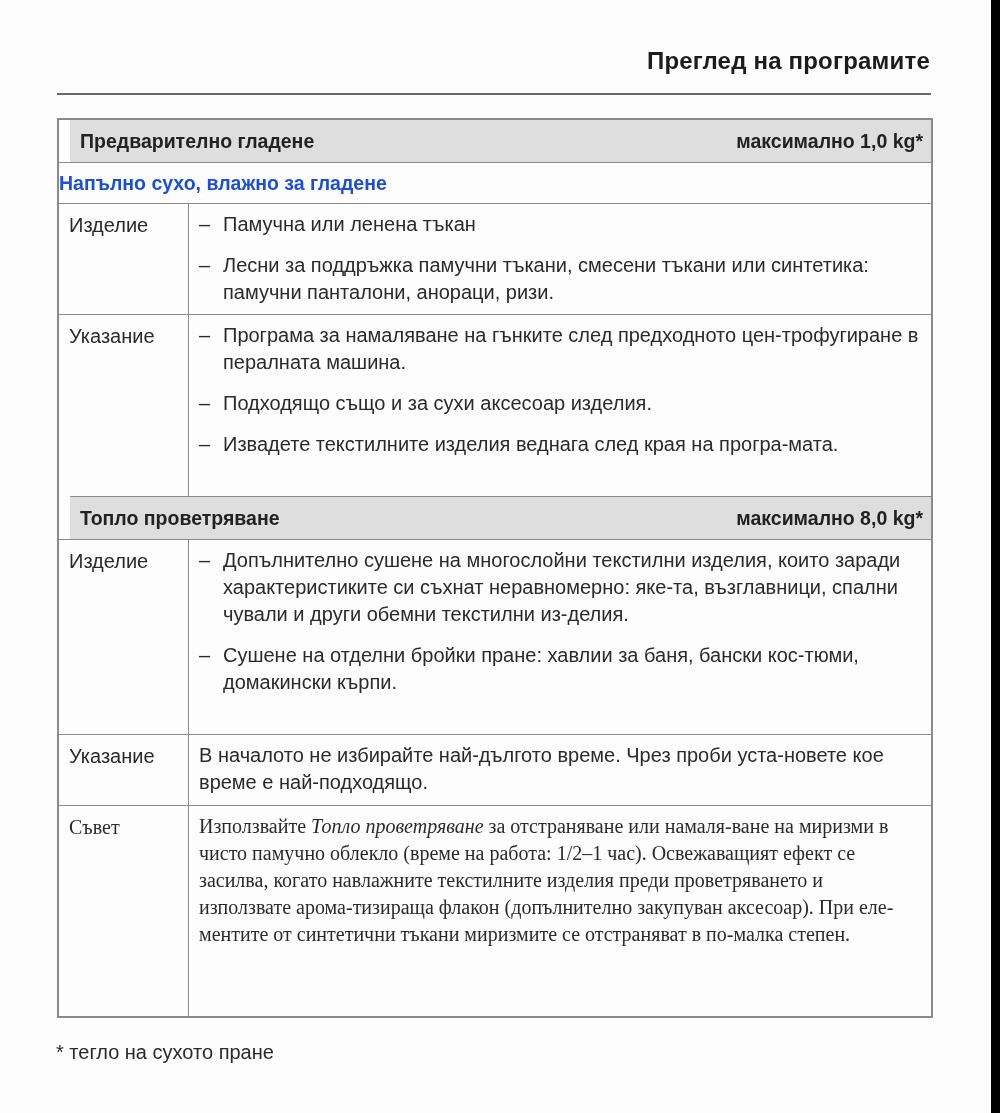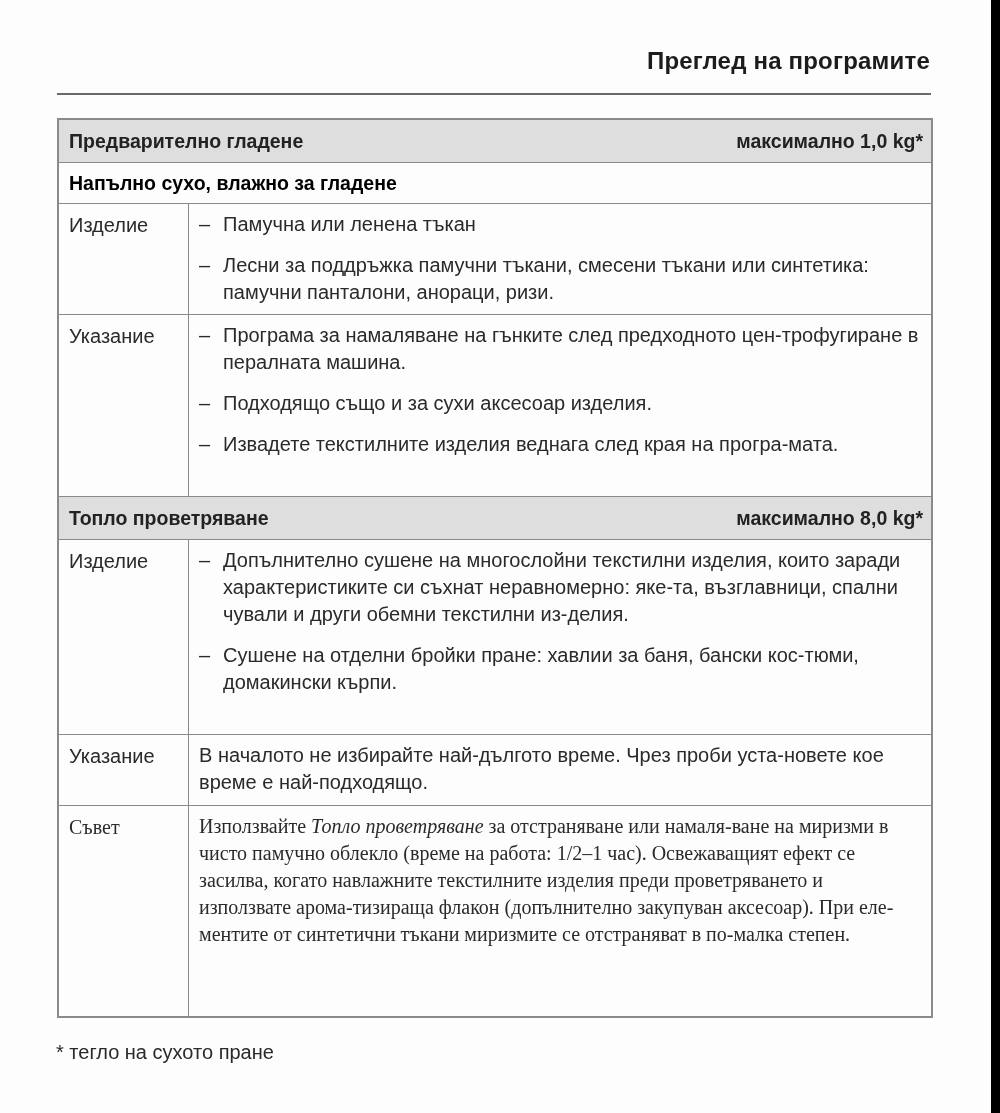--- a/index.html
+++ b/index.html
@@ -4,22 +4,22 @@
 <style>
   html, body { margin:0; padding:0; }
   body { width:1000px; height:1113px; background:#fdfdfd; position:relative; overflow:hidden;
          font-family:"Liberation Sans", sans-serif; color:#2a2a2a; }
   .edge { position:absolute; right:0; top:0; width:9px; height:1113px; background:#000; }
   .title { position:absolute; right:70px; top:47px; font-size:24px; font-weight:bold; color:#1c1c1c; letter-spacing:0.2px; }
   .rule { position:absolute; left:57px; top:93px; width:874px; height:2px; background:#6a6a6a; }
   .table { position:absolute; left:57px; top:118px; width:876px; border:2px solid #8a8a8a; border-bottom-width:2px; box-sizing:border-box; }
   .row { display:flex; border-top:1.5px solid #8a8a8a; }
   .row:first-child { border-top:none; }
-  .head { background:#dedede; height:42px; align-items:center; justify-content:space-between; padding:0 8px 0 10px; font-weight:bold; font-size:19.5px; color:#222; }
-  .sub { height:40px; align-items:center; padding-left:10px; font-weight:bold; font-size:19.5px; color:#000000;text-align:center; }
+  .head { background:#dedede; height:42px; align-items:center; justify-content:space-between; padding:0 8px 0 10px; font-weight:bold; font-size:19.5px; color:#222;margin-left:11px; }
+  .sub { height:40px; align-items:center; font-weight:bold; font-size:19.5px; color:#1d4ed8;text-align:center; }
   .lab { width:130px; flex:none; border-right:1.5px solid #8a8a8a; padding:10px 8px 0 10px; font-size:20px; box-sizing:border-box; }
   .cont { flex:1; padding:7px 12px 8px 10px; font-size:20px; line-height:27px; }
   .item { display:flex; margin-bottom:14px; }
   .item:last-child { margin-bottom:0; }
   .dash { width:24px; flex:none; }
   .plain { line-height:27px; }
   .footnote { position:absolute; left:56px; top:1041px; font-size:20px; color:#2a2a2a; }
   i { font-style:italic; }
 </style>
 </head>

